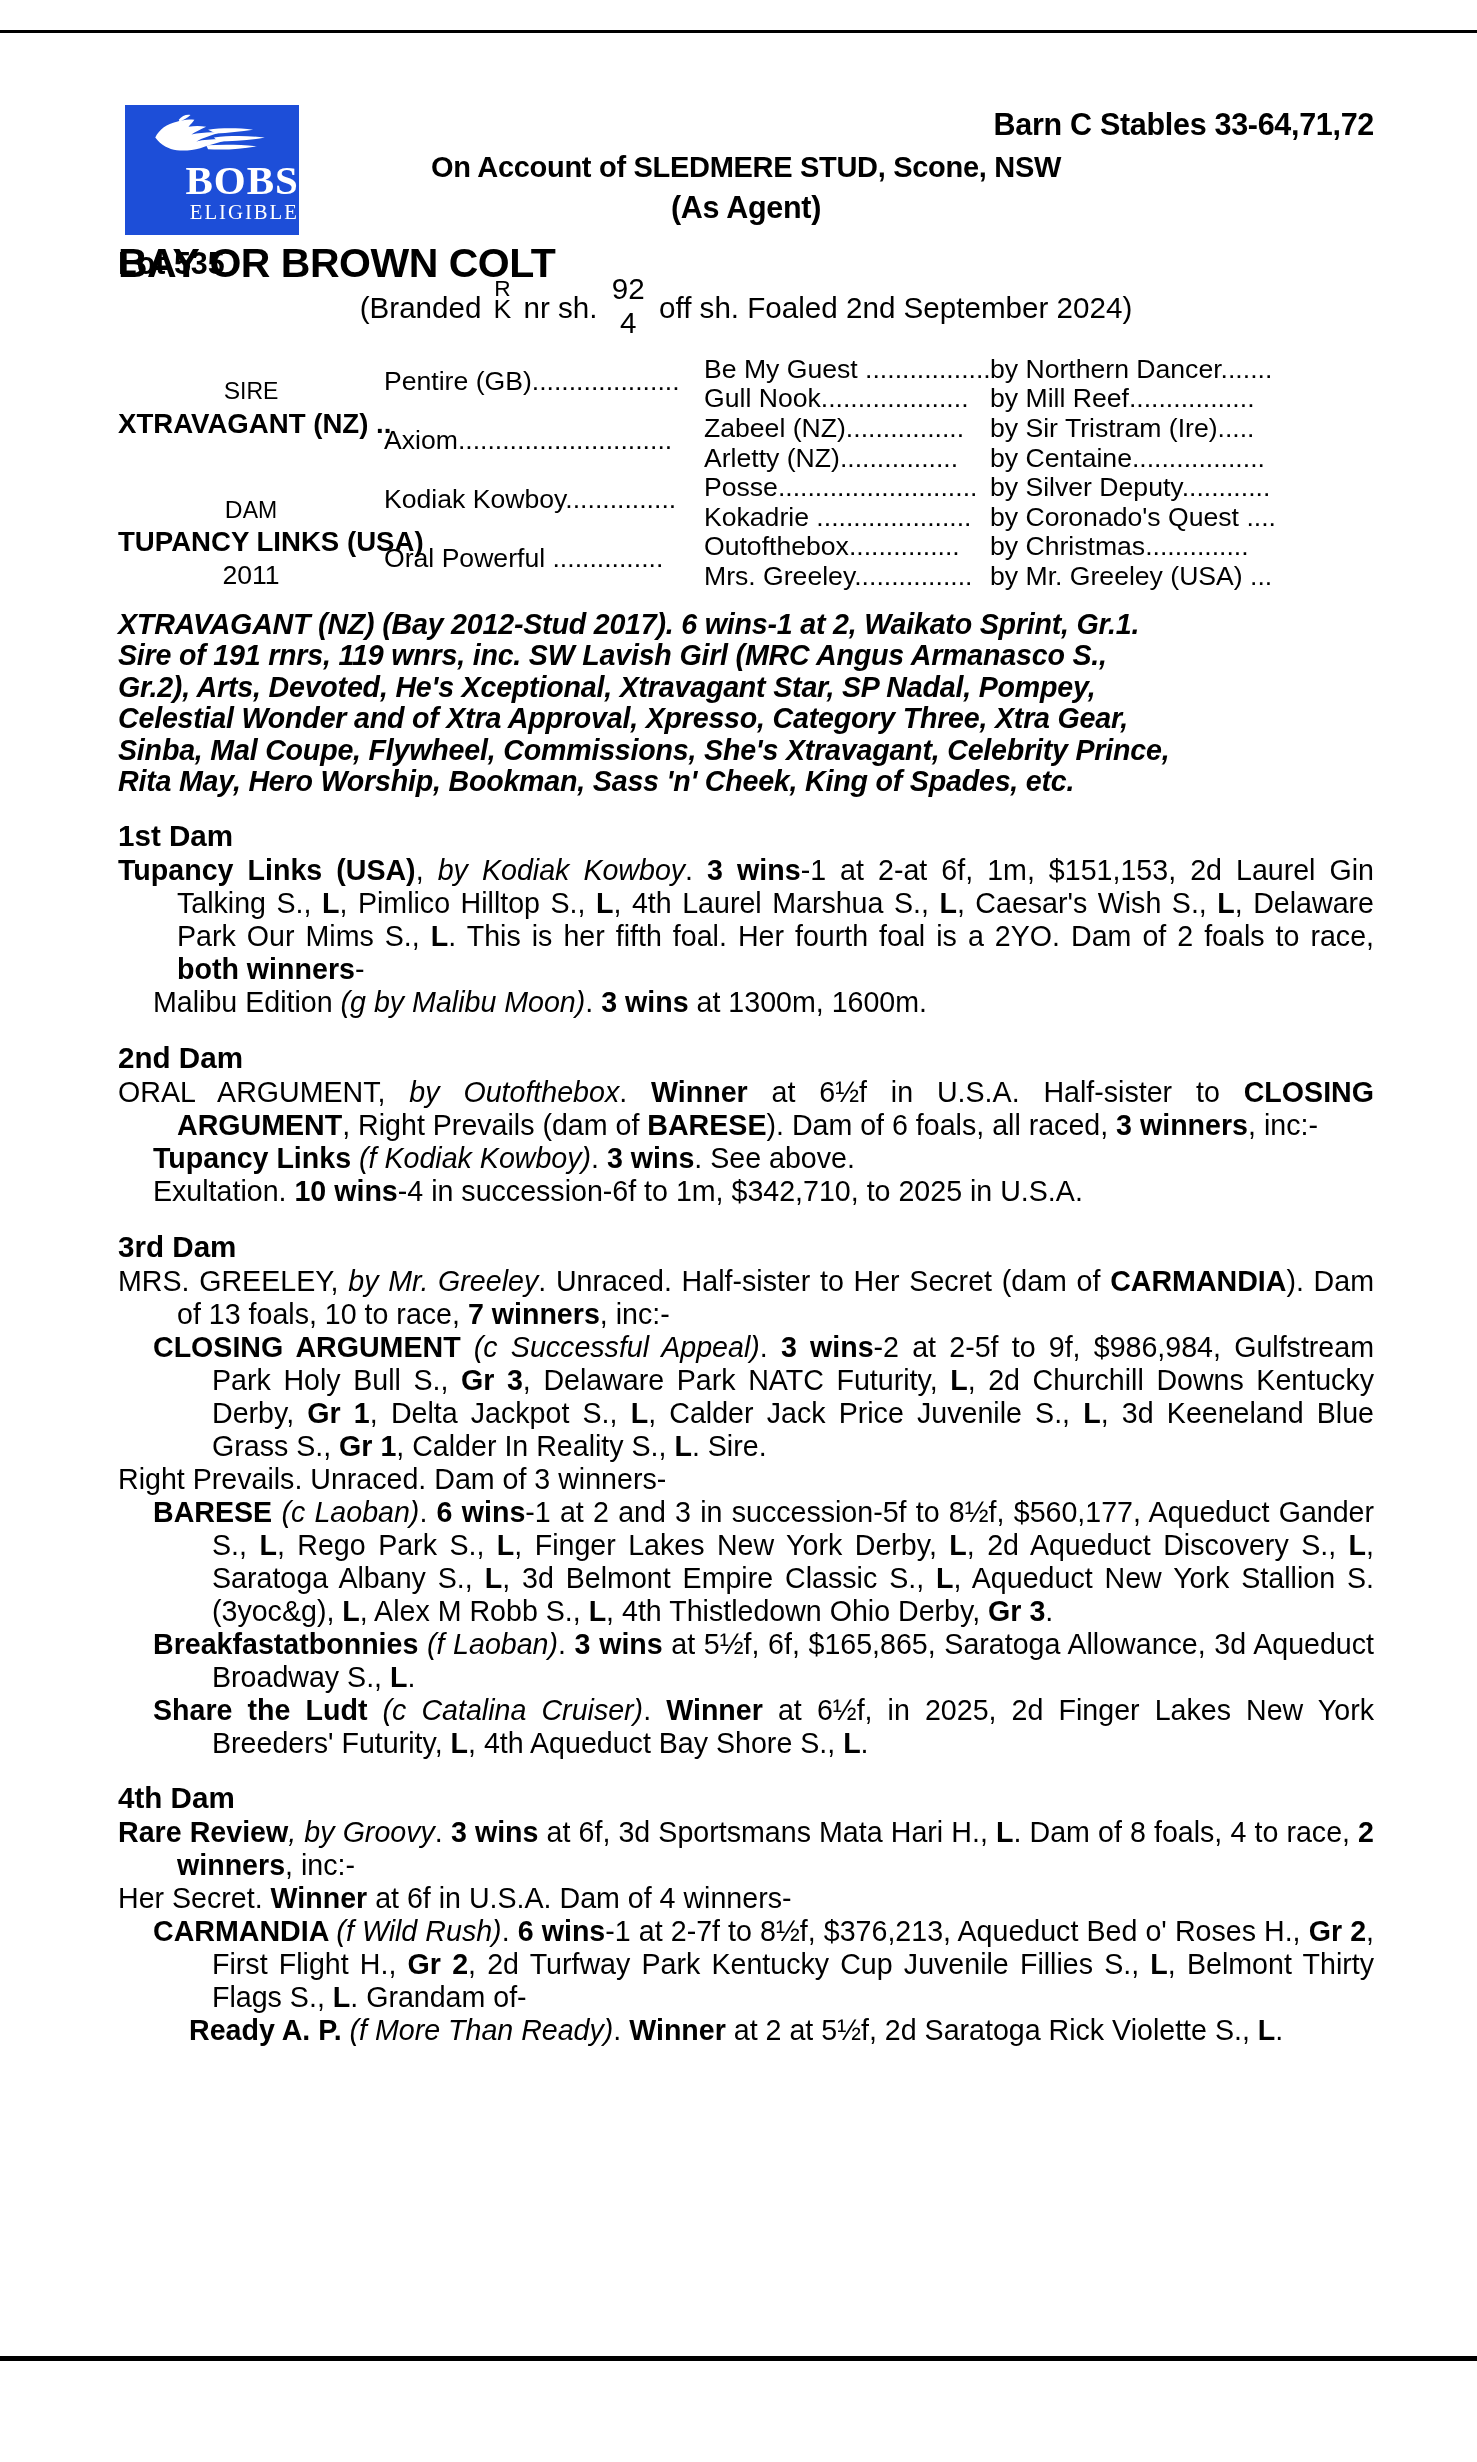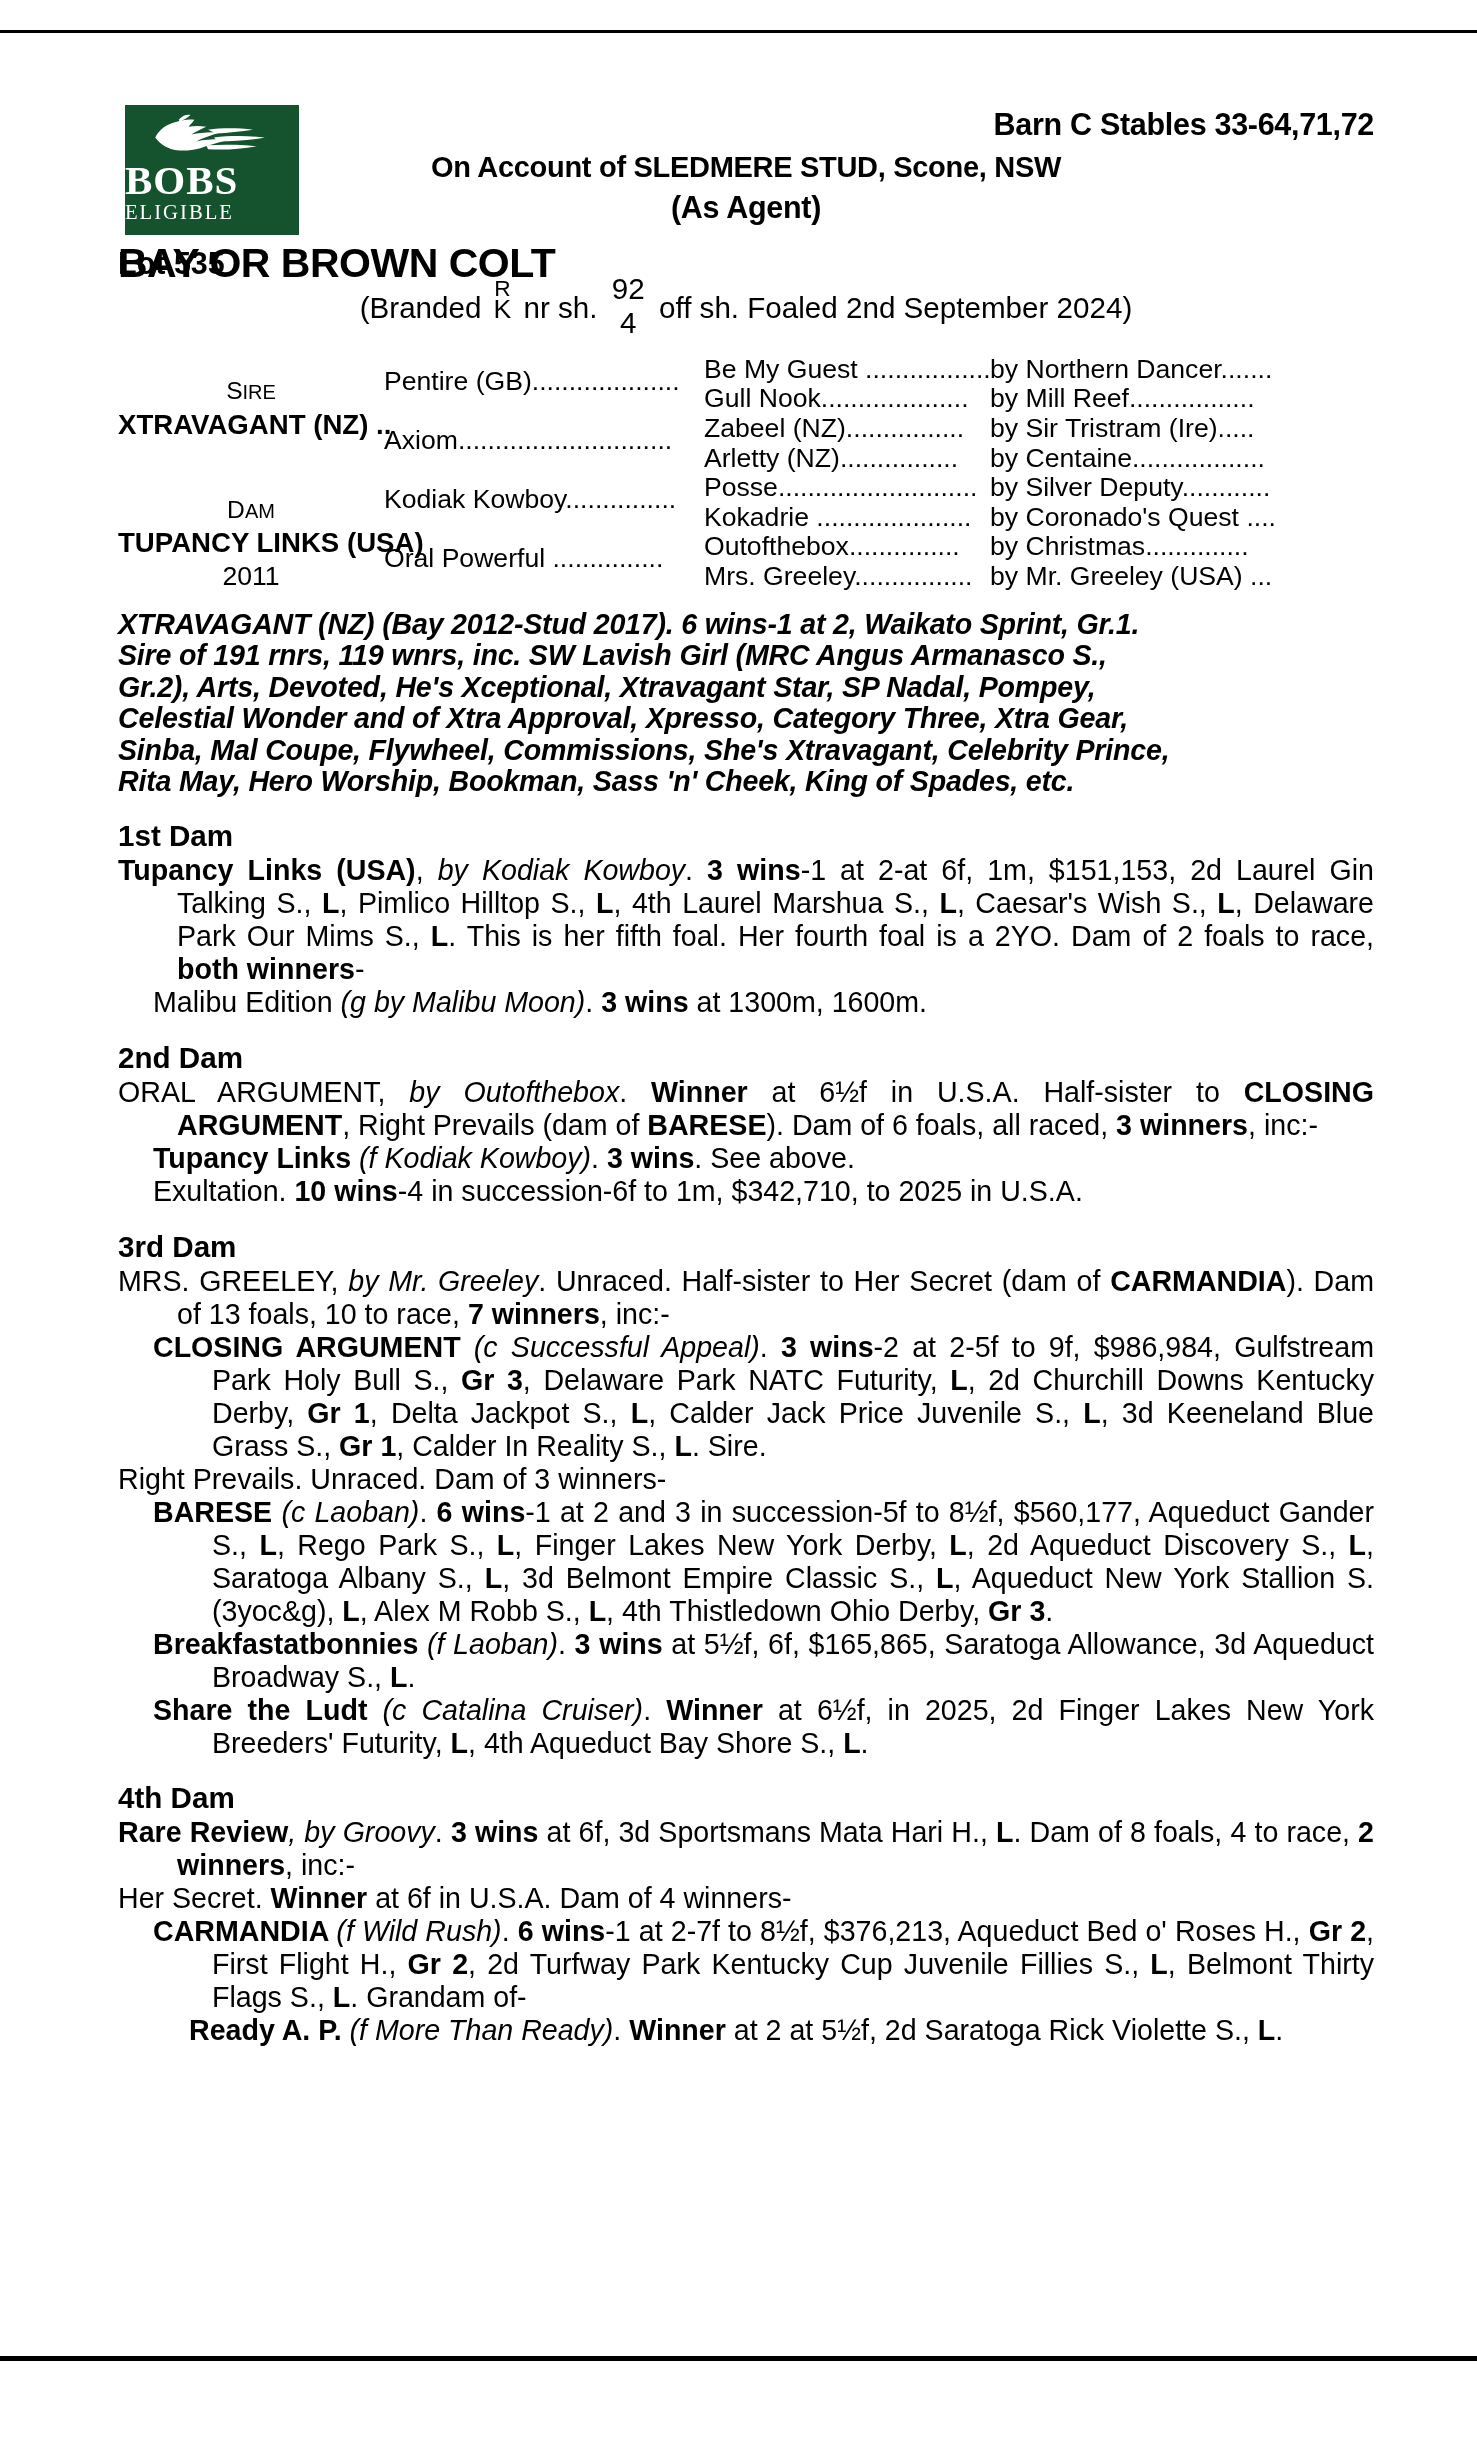--- a/index.html
+++ b/index.html
@@ -46,23 +46,23 @@
   .header-block {
     position: relative;
     height: 187px;
   }
   .bobs-logo {
     position: absolute;
     left: 6.9px;
     top: 46px;
     width: 174px;
     height: 130px;
-    background: #14532d;
+    background: #1d4ed8;
     color: #fff;
-    text-align: left;
+    text-align: right;
     overflow: hidden;
   }
   .bobs-logo .horse {
     display: block;
     margin: 8.9px auto 0 auto;
     width: 126px;
     height: 45px;
   }
   .bobs-logo .bobs-word {
     display: block;
@@ -197,21 +197,21 @@
   .sire-group { position: absolute; top: 21.7px; left: 0; width: 266px; }
   .dam-group  { position: absolute; top: 140px; left: 0; width: 266px; }
   .role {
     display: block;
     text-align: center;
     font-size: 24.6px;
     line-height: 29.6px;
     font-variant: small-caps;
   }
   .role .rcap { font-size: 24.6px; }
-  .role .rsmall { font-size: 20px; }
+  .role .rsmall { font-size: 23px; }
   .parent-name {
     display: block;
     font-weight: 700;
     font-size: 27.6px;
     line-height: 33px;
     white-space: nowrap;
   }
   .sire-group .parent-name { text-align: left; }
   .dam-group .parent-name { text-align: left; }
   .dam-year {

